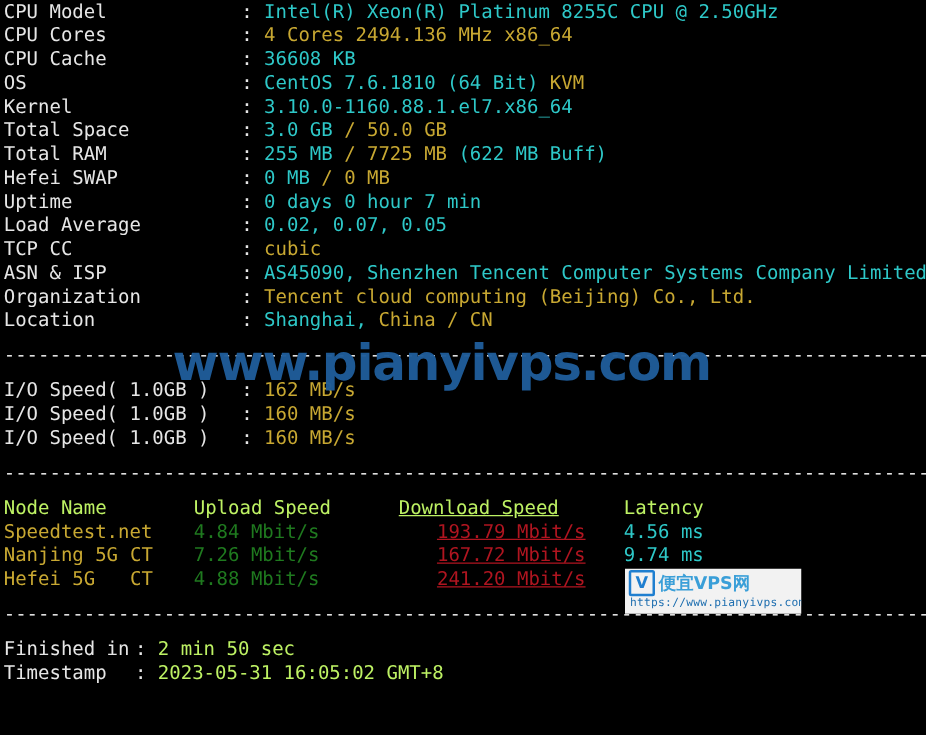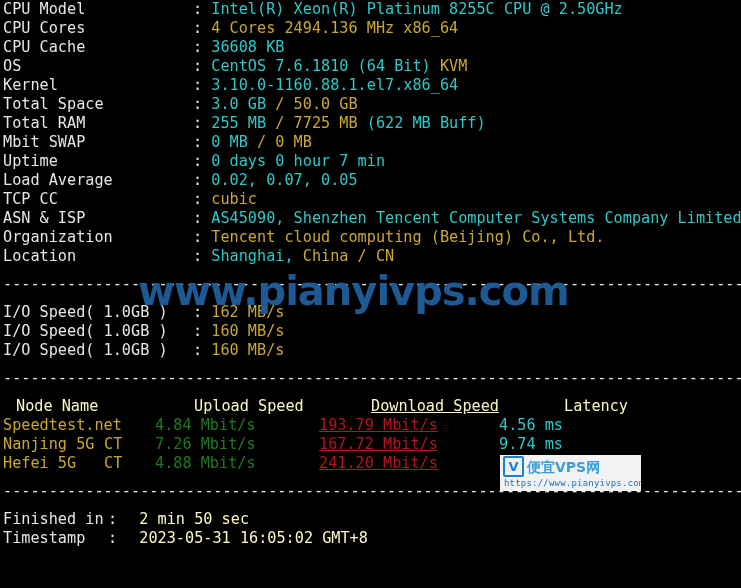--- a/index.html
+++ b/index.html
@@ -34,23 +34,23 @@
   .label {
     color: #e6e6e6;
     display: inline-block;
     width: 190px;
   }
   .colon {
     color: #e6e6e6;
   }
   .cy  { color: #2ec8c8; }
   .ye  { color: #c8a832; }
-  .wh  { color: #fef9c3; margin-left: 13px; }
+  .wh  { color: #bef264; }
   .gr  { color: #1f7a1f; }
-  .rd  { color: #b01520; }
+  .rd  { color: #b01520; text-align: center; }
 
   .divider {
     height: 19px;
     line-height: 19px;
     font-size: 15.2px;
     color: #e6e6e6;
     white-space: pre;
     overflow: hidden;
     padding-left: 3px;
     box-sizing: border-box;
@@ -142,21 +142,21 @@
 <div id="terminal">
 
   <div id="sysinfo">
       <div class="line"><span class="label">CPU Model</span><span class="colon">: </span><span class="cy">Intel(R) Xeon(R) Platinum 8255C CPU @ 2.50GHz</span></div>
       <div class="line"><span class="label">CPU Cores</span><span class="colon">: </span><span class="ye">4 Cores 2494.136 MHz x86_64</span></div>
       <div class="line"><span class="label">CPU Cache</span><span class="colon">: </span><span class="cy">36608 KB</span></div>
       <div class="line"><span class="label">OS</span><span class="colon">: </span><span class="cy">CentOS 7.6.1810 (64 Bit) </span><span class="ye">KVM</span></div>
       <div class="line"><span class="label">Kernel</span><span class="colon">: </span><span class="cy">3.10.0-1160.88.1.el7.x86_64</span></div>
       <div class="line"><span class="label">Total Space</span><span class="colon">: </span><span class="cy">3.0 GB </span><span class="ye">/ 50.0 GB</span></div>
       <div class="line"><span class="label">Total RAM</span><span class="colon">: </span><span class="cy">255 MB </span><span class="ye">/ 7725 MB </span><span class="cy">(622 MB Buff)</span></div>
-      <div class="line"><span class="label">Mbit SWAP</span><span class="colon">: </span><span class="cy">0 MB </span><span class="ye">/ 0 MB</span></div>
+      <div class="line"><span class="label">Hefei SWAP</span><span class="colon">: </span><span class="cy">0 MB </span><span class="ye">/ 0 MB</span></div>
       <div class="line"><span class="label">Uptime</span><span class="colon">: </span><span class="cy">0 days 0 hour 7 min</span></div>
       <div class="line"><span class="label">Load Average</span><span class="colon">: </span><span class="cy">0.02, 0.07, 0.05</span></div>
       <div class="line"><span class="label">TCP CC</span><span class="colon">: </span><span class="ye">cubic</span></div>
       <div class="line"><span class="label">ASN &amp; ISP</span><span class="colon">: </span><span class="cy">AS45090, Shenzhen Tencent Computer Systems Company Limited</span></div>
       <div class="line"><span class="label">Organization</span><span class="colon">: </span><span class="ye">Tencent cloud computing (Beijing) Co., Ltd.</span></div>
       <div class="line"><span class="label">Location</span><span class="colon">: </span><span class="cy">Shanghai, </span><span class="ye">China / CN</span></div>
     </div>
 
   <div class="spacer-sm"></div>
 

